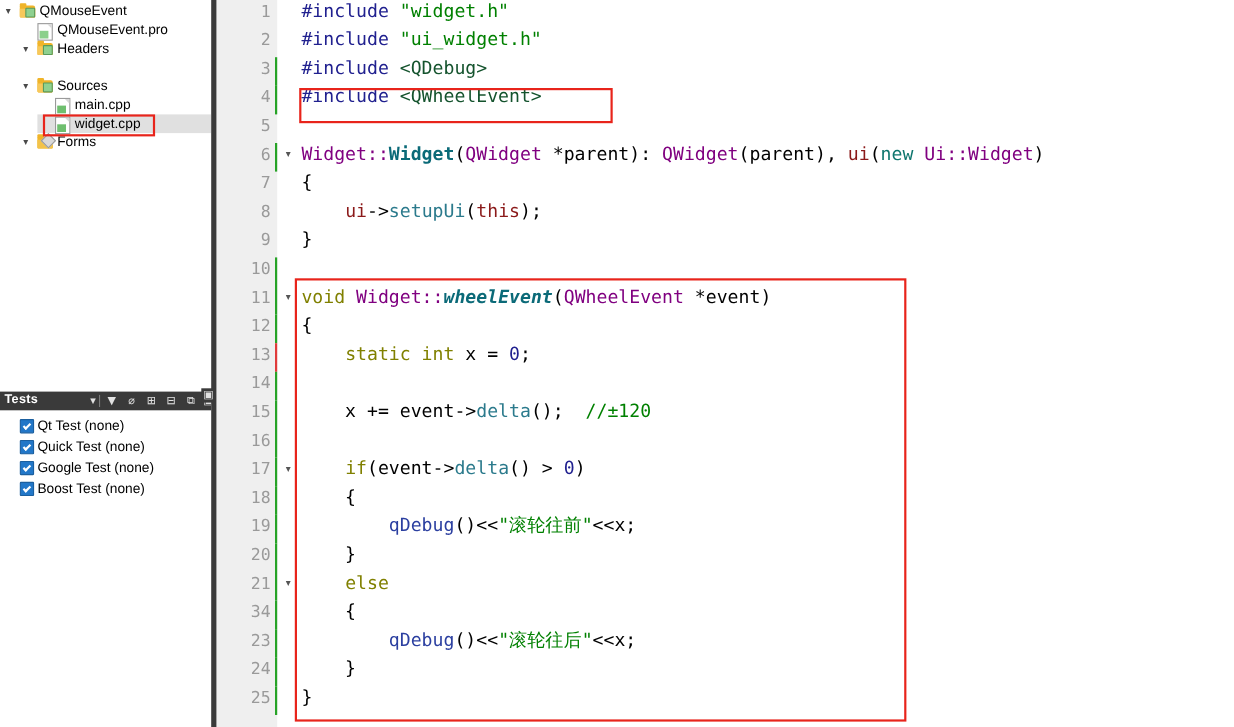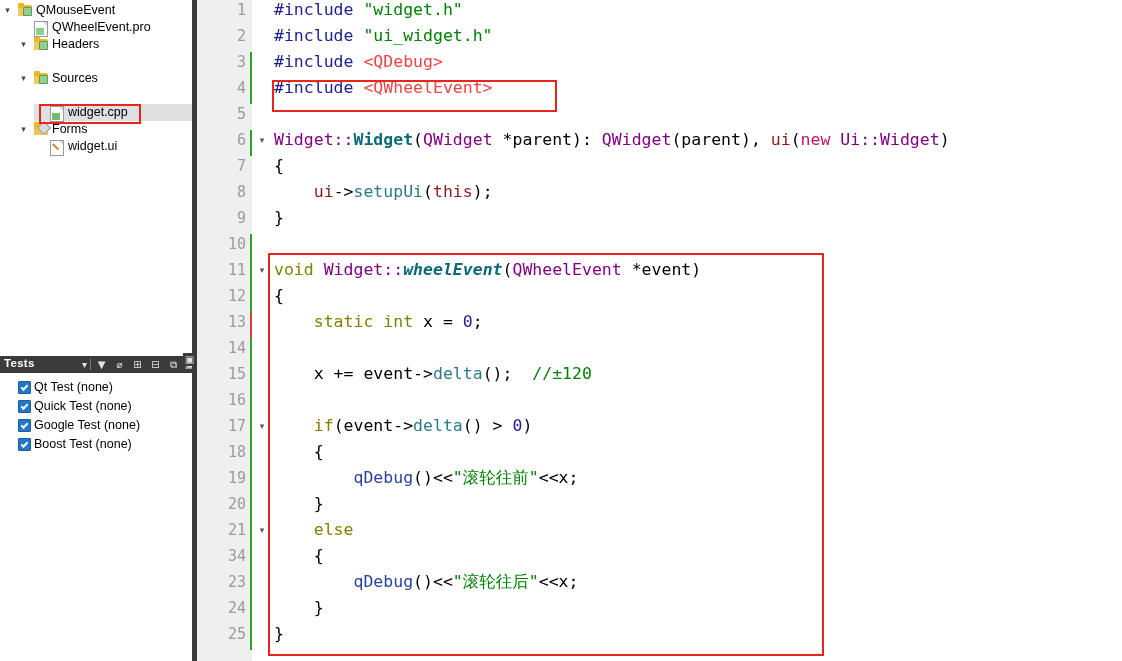--- a/index.html
+++ b/index.html
@@ -64,30 +64,30 @@
     height:26px;line-height:26px;}
   .changebar{position:absolute;left:53px;width:2px;background:#27a327;}
   .changebar.mod{background:#e03a3a;}
   .fold{position:absolute;left:59px;width:12px;height:26px;line-height:26px;text-align:center;font-size:9px;color:#555;}
   .codeline{position:absolute;left:77px;height:26px;line-height:26px;white-space:pre;
     font-family:"DejaVu Sans Mono","Liberation Mono",monospace;font-size:16.5px;color:#000;}
 
   
   .t-pre{color:#20208f;}
   .t-str{color:#008000;}
-  .t-inc{color:#ef4444;}
+  .t-inc{color:#14532d;}
   .t-cls{color:#800080;}
   .t-fn{color:#0b6a78;font-weight:bold;}
   .t-fni{color:#0b6a78;font-weight:bold;font-style:italic;}
   .t-kw{color:#808000;}
   .t-num{color:#20208f;}
   .t-mem{color:#8b1a1a;}
   .t-call{color:#2b7a8c;}
   .t-cmt{color:#008000;}
-  .t-new{color:#be185d;}
+  .t-new{color:#0f766e;}
   .t-qdbg{color:#2b3fa0;}
   .t-plain{color:#000;}
 </style>
 </head>
 <body>
 
 <div id="root">
 
   <div id="left-col">
 
@@ -99,64 +99,64 @@
             <span class="back"></span>
             <span class="front"></span>
             <span class="badge"></span>
           </span>
           <span class="tlabel bold" style="left: 36px;">QMouseEvent</span>
         </div>
         <div class="tree-row" style="position: absolute; left: 0px; top: 19px; width: 192px;">
           <span class="fileico pro" style="left: 34px;">
             <span class="mark"></span>
           </span>
-          <span class="tlabel" style="left: 52px;">QWheelEvent.pro</span>
+          <span class="tlabel" style="left: 52px;">QMouseEvent.pro</span>
         </div>
         <div class="tree-row" style="position: absolute; left: 0px; top: 36px; width: 192px;">
           <span class="twisty" style="left: 18px;">▾</span>
           <span class="folder" style="left: 34px;">
             <span class="tab"></span>
             <span class="back"></span>
             <span class="front"></span>
             <span class="badge"></span>
           </span>
           <span class="tlabel" style="left: 52px;">Headers</span>
         </div>
         <div class="tree-row" style="position: absolute; left: 0px; top: 70px; width: 192px;">
           <span class="twisty" style="left: 18px;">▾</span>
           <span class="folder" style="left: 34px;">
             <span class="tab"></span>
             <span class="back"></span>
             <span class="front"></span>
             <span class="badge"></span>
           </span>
           <span class="tlabel" style="left: 52px;">Sources</span>
+        </div>
+        <div class="tree-row" style="position: absolute; left: 0px; top: 87px; width: 192px;">
+          <span class="fileico" style="left: 50px;">
+            <span class="mark"></span>
+          </span>
+          <span class="tlabel" style="left: 68px;">main.cpp</span>
         </div>
         <div class="sel-hl" style="left: 34px; top: 104px; width: 158px;"></div>
         <div class="tree-row" style="position: absolute; left: 0px; top: 104px; width: 192px;">
           <span class="fileico" style="left: 50px;">
             <span class="mark"></span>
           </span>
           <span class="tlabel" style="left: 68px;">widget.cpp</span>
         </div>
         <div class="tree-row" style="position: absolute; left: 0px; top: 121px; width: 192px;">
           <span class="twisty" style="left: 18px;">▾</span>
           <span class="folder forms plain" style="left: 34px;">
             <span class="tab"></span>
             <span class="back"></span>
             <span class="front"></span>
             <span class="pen"></span>
           </span>
           <span class="tlabel" style="left: 52px;">Forms</span>
-        </div>
-        <div class="tree-row" style="position: absolute; left: 0px; top: 138px; width: 192px;">
-          <span class="fileico ui" style="left: 50px;">
-            <span class="pen"></span>
-          </span>
-          <span class="tlabel" style="left: 68px;">widget.ui</span>
         </div>
         <div class="red-box" style="border-color: rgb(232, 36, 27); left: 39px; top: 104px; width: 102px; height: 20px;"></div>
       </div>
 
     <div id="tests-panel">
       <div id="tests-header">
         <span id="tests-title">Tests</span>
       </div>
       <div id="tests-toolbar">
           <div class="hdr-btn" style="left: 78px; top: 6px;">

